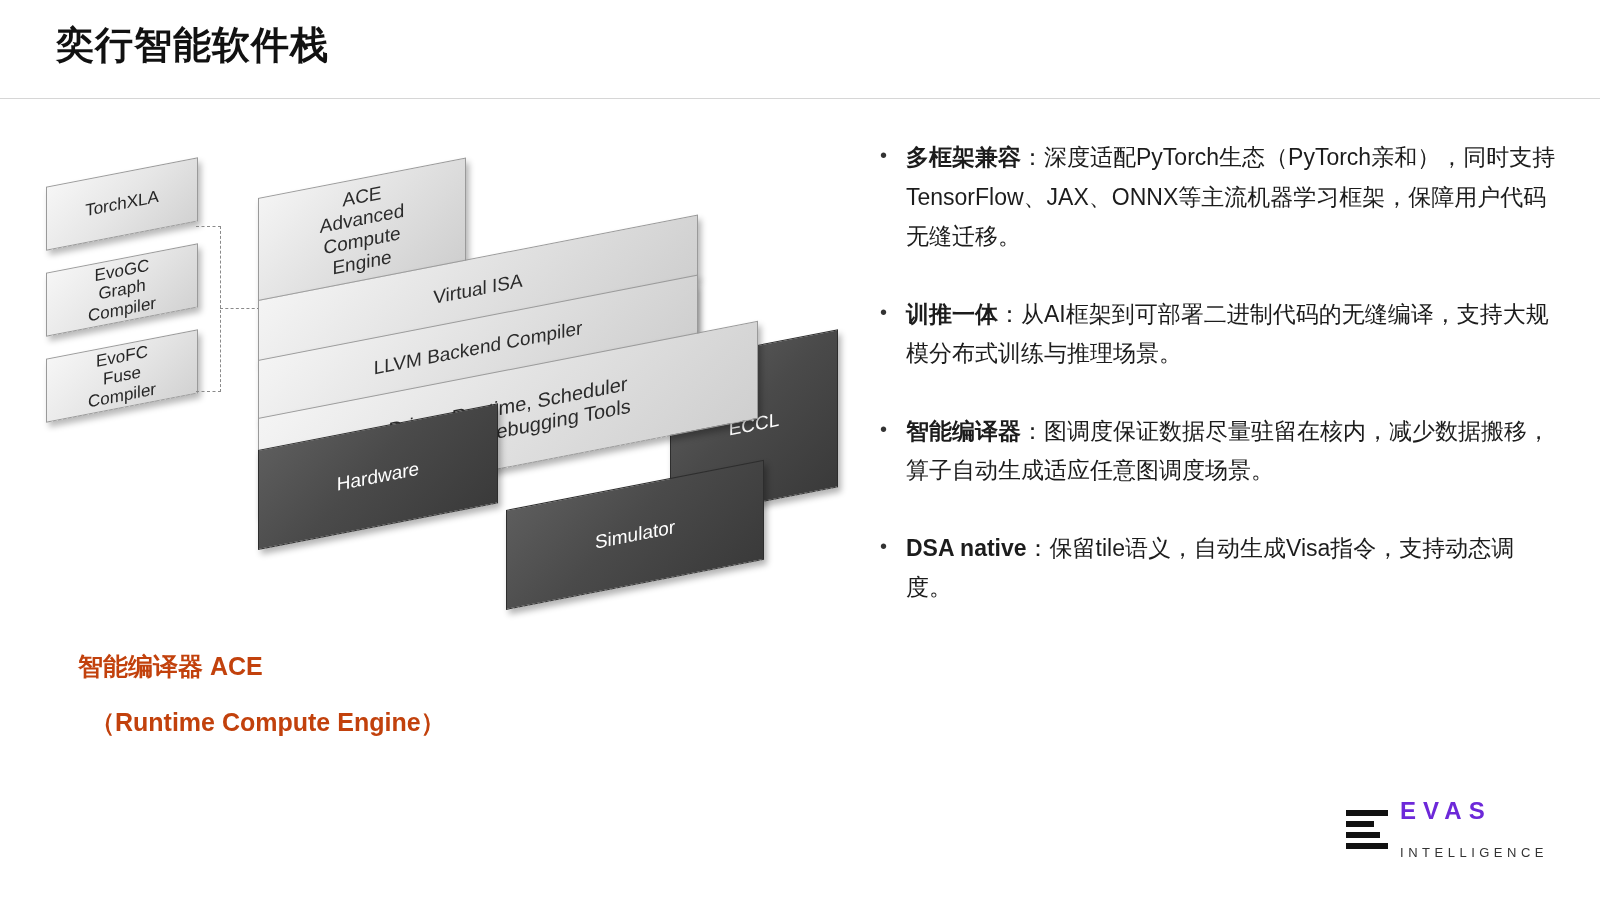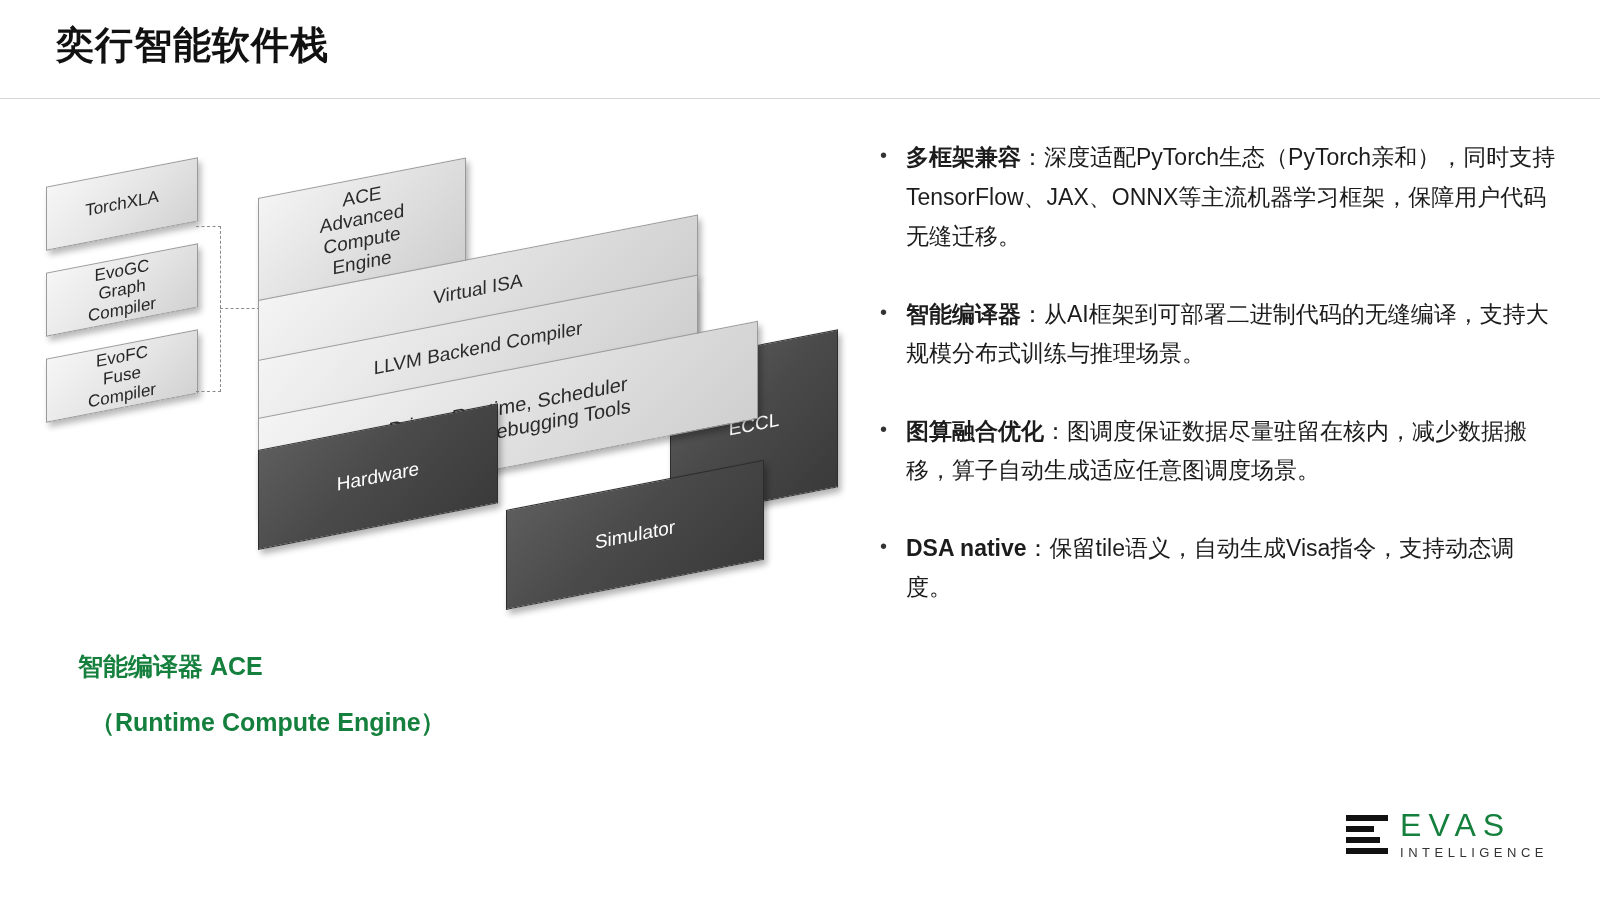--- a/index.html
+++ b/index.html
@@ -102,21 +102,21 @@
   }
   .bracket-stem {
     position: absolute;
     border-top: 1px dashed #8a8a8a;
   }
 
   .diagram-caption {
     position: absolute;
     font-weight: bold;
     font-size: 25px;
-    color: #15803d;
+    color: #c2410c;
   }
 
   
   .bullets {
     position: absolute;
     left: 880px;
     top: 138px;
     width: 680px;
   }
   .bullet {
@@ -161,31 +161,31 @@
   .logo-bar {
     height: 6px;
     background: #111;
   }
   .logo-bar.b1 { width: 42px; }
   .logo-bar.b2 { width: 28px; }
   .logo-bar.b3 { width: 34px; }
   .logo-bar.b4 { width: 42px; }
   .logo-text-wrap { text-align: left; }
   .logo-word {
-    font-size: 32px;
+    font-size: 24px;
     letter-spacing: 7px;
-    font-weight: normal;
-    color: #15803d;
+    font-weight: bold;
+    color: #6d28d9;
     line-height: 1;
   }
   .logo-sub {
     font-size: 13px;
     letter-spacing: 4.5px;
     color: #333;
-    margin-top: 4px;
+    margin-top: 22px;
   }
 </style>
 </head>
 <body>
 
 <div class="slide-title">奕行智能软件栈</div>
 <div class="title-rule"></div>
 
 <div class="diagram">
 
@@ -253,26 +253,26 @@
 
 <div class="bullets">
 
   <div class="bullet">
     <div class="bullet-dot">•</div>
     <div class="bullet-text"><b>多框架兼容</b><span>：深度适配PyTorch生态（PyTorch亲和），同时支持TensorFlow、JAX、ONNX等主流机器学习框架，保障用户代码无缝迁移。</span></div>
   </div>
 
   <div class="bullet">
     <div class="bullet-dot">•</div>
-    <div class="bullet-text"><b>智能编译器</b><span>：从AI框架到可部署二进制代码的无缝编译，支持大规模分布式训练与推理场景。</span></div>
-  </div>
-
-  <div class="bullet">
-    <div class="bullet-dot">•</div>
-    <div class="bullet-text"><b>图算融合优化</b><span>：图调度保证数据尽量驻留在核内，减少数据搬移，算子自动生成适应任意图调度场景。</span></div>
+    <div class="bullet-text"><b>训推一体</b><span>：从AI框架到可部署二进制代码的无缝编译，支持大规模分布式训练与推理场景。</span></div>
+  </div>
+
+  <div class="bullet">
+    <div class="bullet-dot">•</div>
+    <div class="bullet-text"><b>智能编译器</b><span>：图调度保证数据尽量驻留在核内，减少数据搬移，算子自动生成适应任意图调度场景。</span></div>
   </div>
 
   <div class="bullet">
     <div class="bullet-dot">•</div>
     <div class="bullet-text"><b>DSA native</b><span>：保留tile语义，自动生成Visa指令，支持动态调度。</span></div>
   </div>
 
 </div>
 
 <div class="logo">

